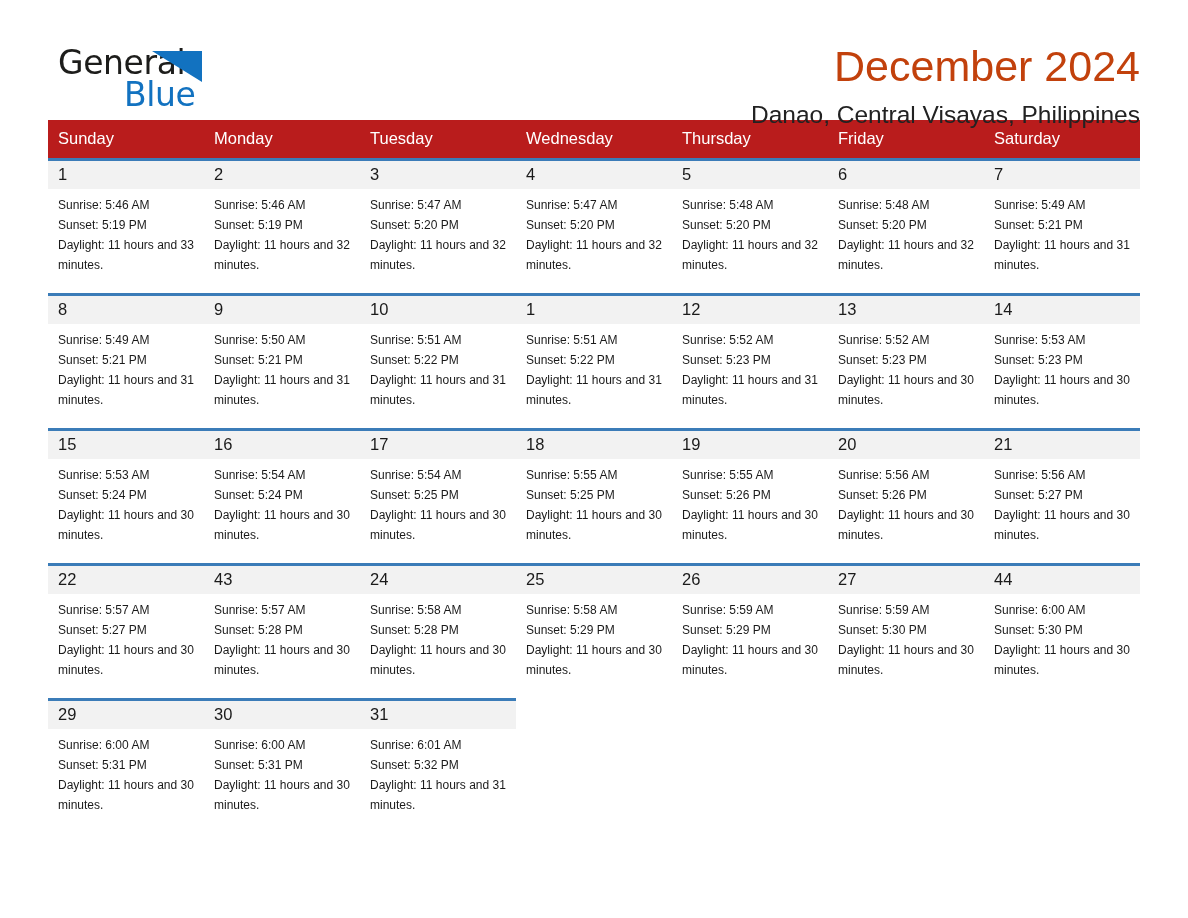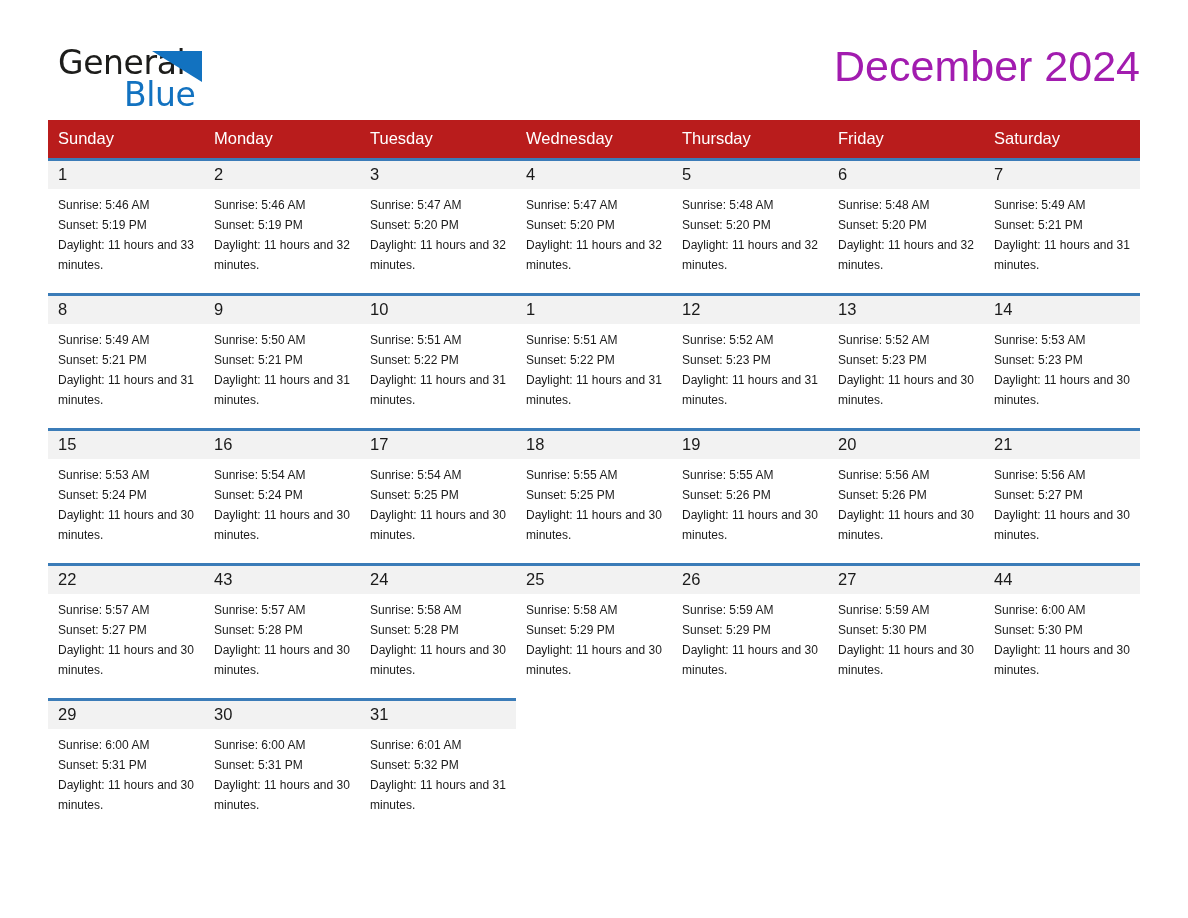--- a/index.html
+++ b/index.html
@@ -68,21 +68,21 @@
     height: 31px;
   }
   .title-block {
     text-align: right;
     flex: 1 1 auto;
     padding-top: 0px;
   }
   .cal-title {
     font-size: 43px;
     font-weight: 400;
-    color: #a21caf;
+    color: #c2410c;
     line-height: 1.05;
     letter-spacing: 0px;
     white-space: nowrap;
   }
   .cal-subtitle {
     font-size: 24.5px;
     font-weight: 400;
     color: #222222;
     margin-top: 13px;
     line-height: 1.1;
@@ -155,20 +155,21 @@
     <div class="brand">
       <span class="brand-general">General</span>
       <svg class="brand-triangle" viewBox="0 0 50 31">
         <polygon points="0,0 50,31 50,0" fill="#1272c0"></polygon>
       </svg>
       <span class="brand-blue">Blue</span>
     </div>
 
     <div class="title-block">
       <div class="cal-title">December 2024</div>
+      <div class="cal-subtitle">Danao, Central Visayas, Philippines</div>
     </div>
 
   </div>
 
   <table class="calendar">
     <colgroup>
       <col>
         <col>
         <col>
         <col>

